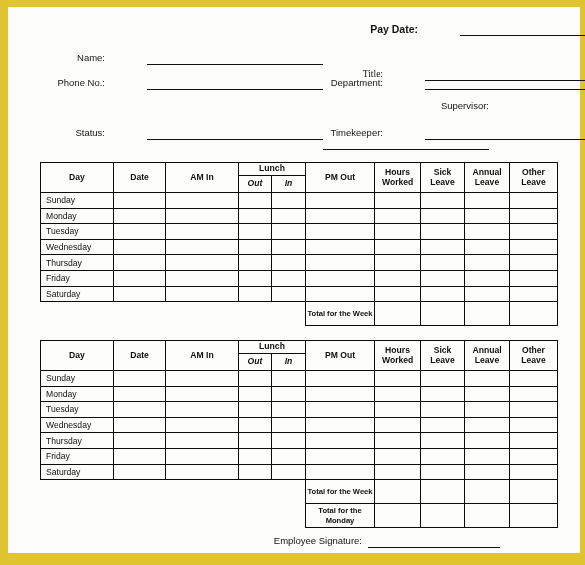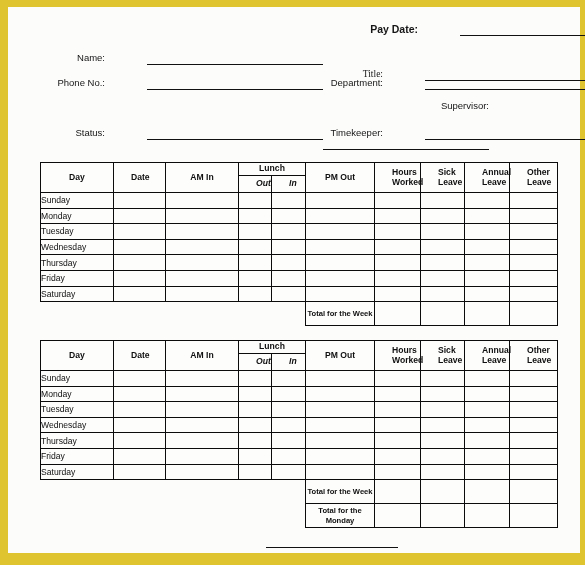--- a/index.html
+++ b/index.html
@@ -99,29 +99,30 @@
   .sheet-table th,
   .sheet-table td {
     border: 1px solid #0b0b0b;
     padding: 0;
     background: #fdfdfc;
   }
 
   .sheet-table th {
     font-weight: bold;
     line-height: 9.6px;
-    padding: 1px 17px;
+    padding: 1px 7px;
   }
   th.th-main   { height: 30px; }
   th.th-lunch  { height: 13px; }
   th.th-sub    { height: 17px; font-style: italic; margin-top: 44px; }
 
   td.day-cell {
     height: 15.6px;
     text-align: left;
+    padding-left: 5px;
     font-size: 8.6px;
     font-weight: normal;
   }
   td.entry-cell { height: 15.6px; }
 
   
   td.spacer-cell {
     border: none;
     background: transparent;
   }
@@ -491,17 +492,18 @@
             <td class="total-cell"></td>
             <td class="total-cell"></td>
             <td class="total-cell"></td>
           </tr>
         </tbody>
     </table>
 
     <div id="watermark"></div>
 
     <div id="signature-row">
+      <span class="field-label">Employee Signature:</span>
       <span class="field-line"></span>
     </div>
 
   </div>
 </div>
 
 </body></html>

